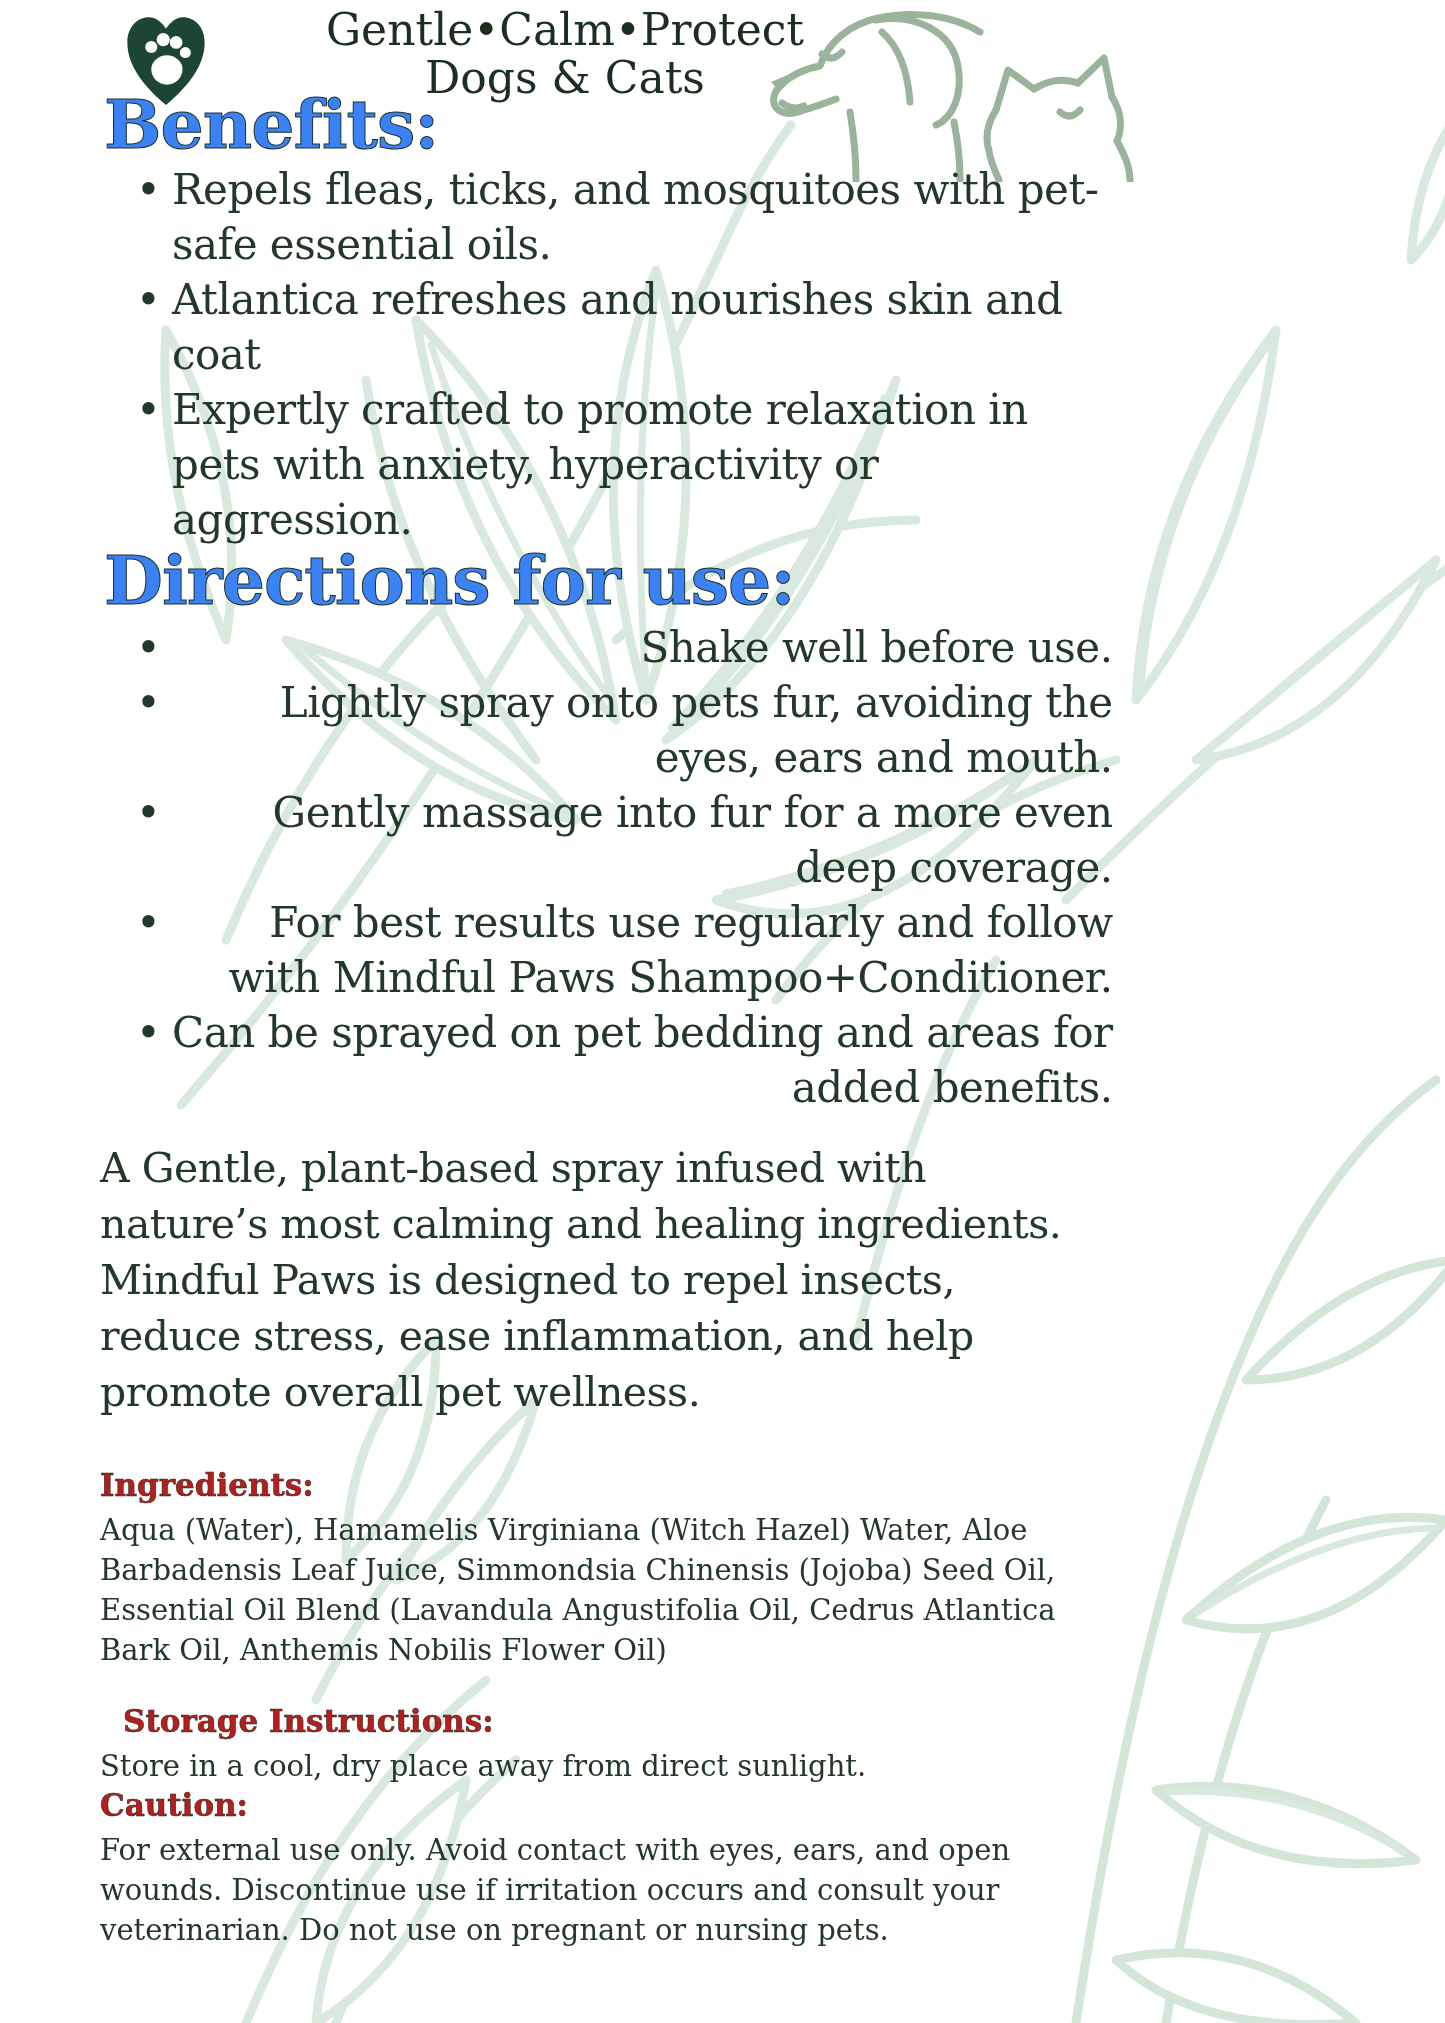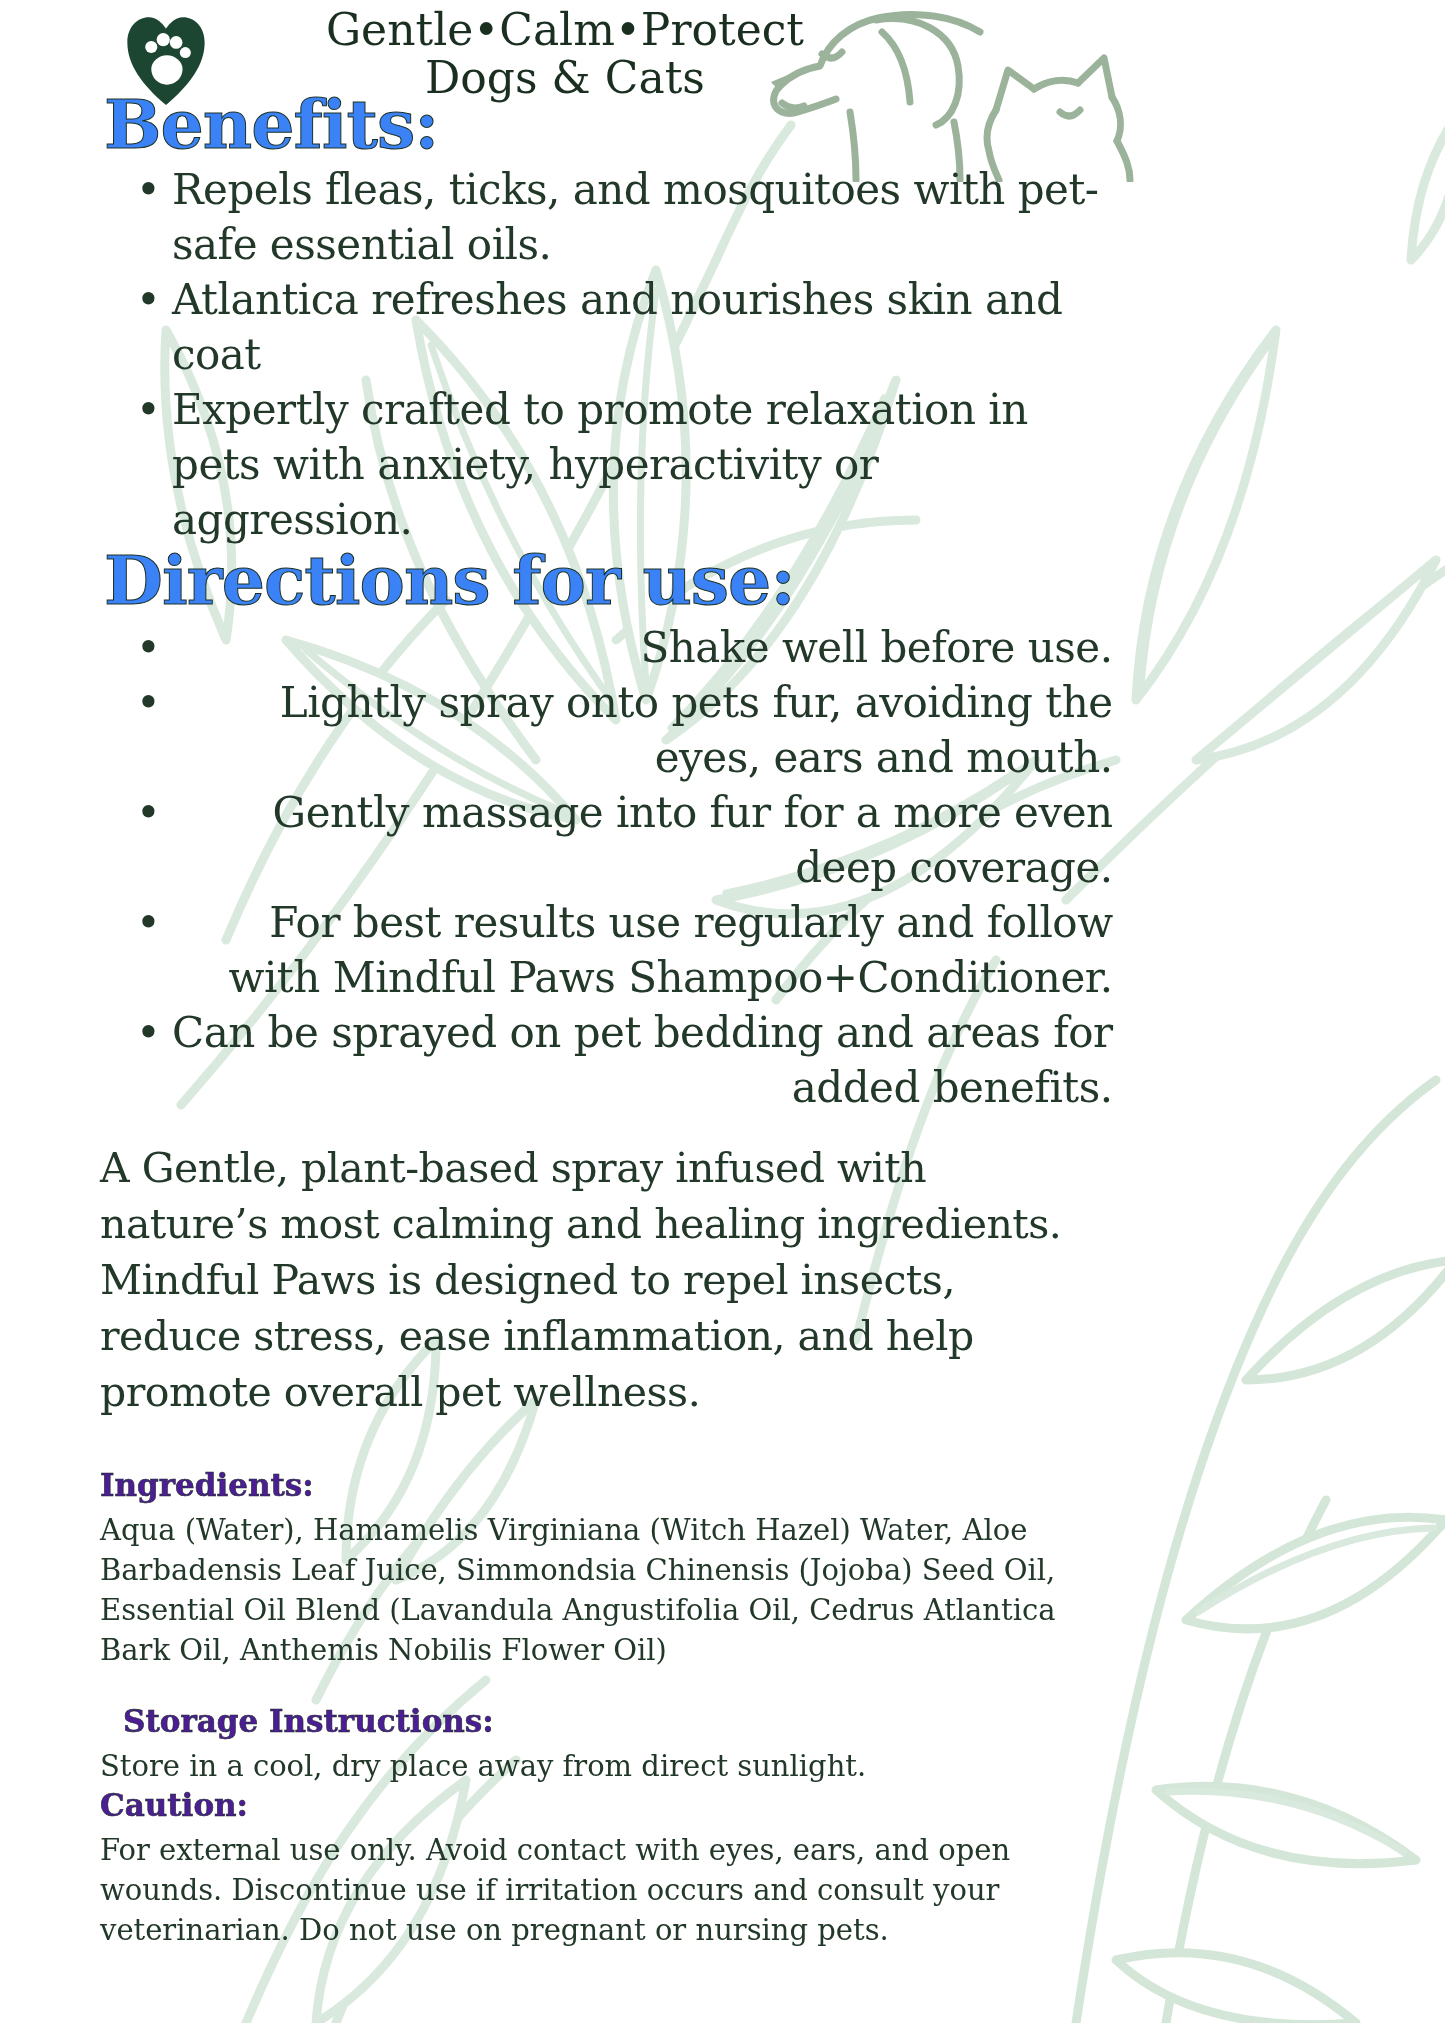--- a/index.html
+++ b/index.html
@@ -30,21 +30,21 @@
   .h-big{
     position:absolute;left:104px;
     font-size:68px;line-height:56px;
     font-weight:bold;color:#3b82f6;
     letter-spacing:-1px;
     -webkit-text-stroke:1px #1b2f21;
   }
   .h-small{
     position:absolute;left:100px;
     font-size:31px;line-height:34px;
-    font-weight:bold;color:#4c1d95;
+    font-weight:bold;color:#b91c1c;
     -webkit-text-stroke:0.6px #1b2f21;
   }
 
   ul.blist{
     position:absolute;left:88px;margin:4px;padding:0;
     list-style:none;
     font-size:42px;line-height:55px;
     letter-spacing:-0.5px;
   }
   ul.blist li{

